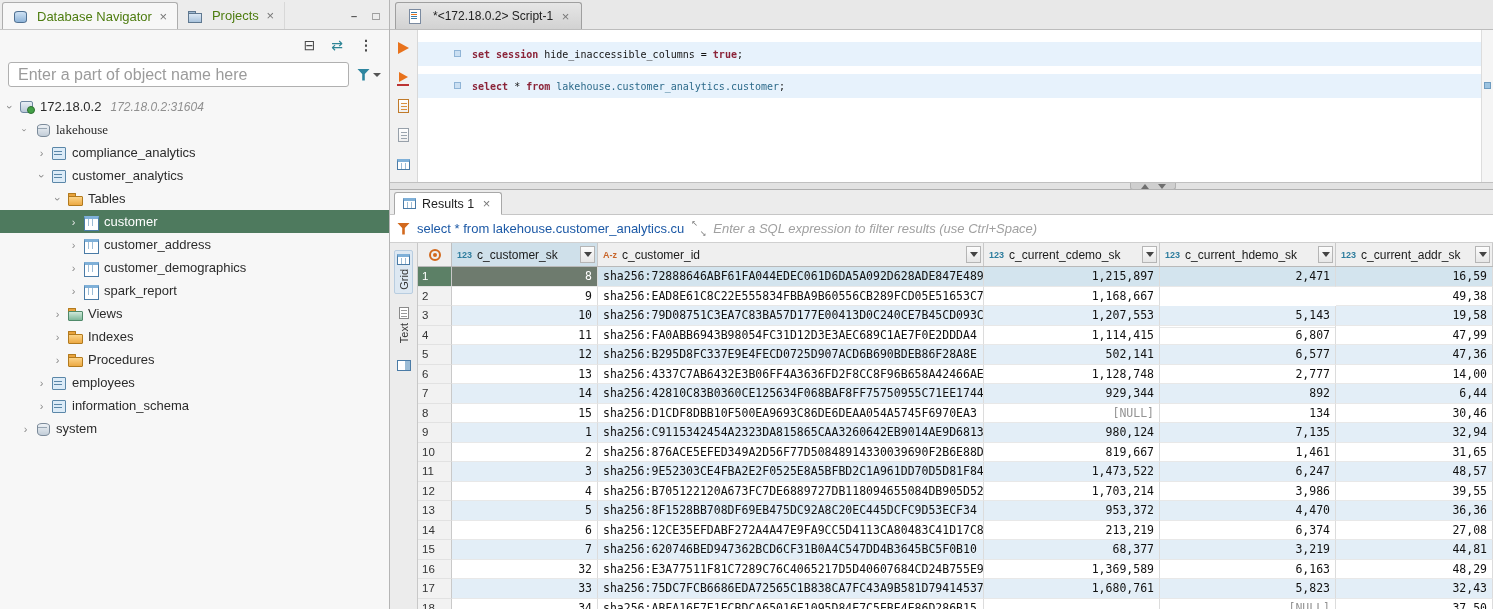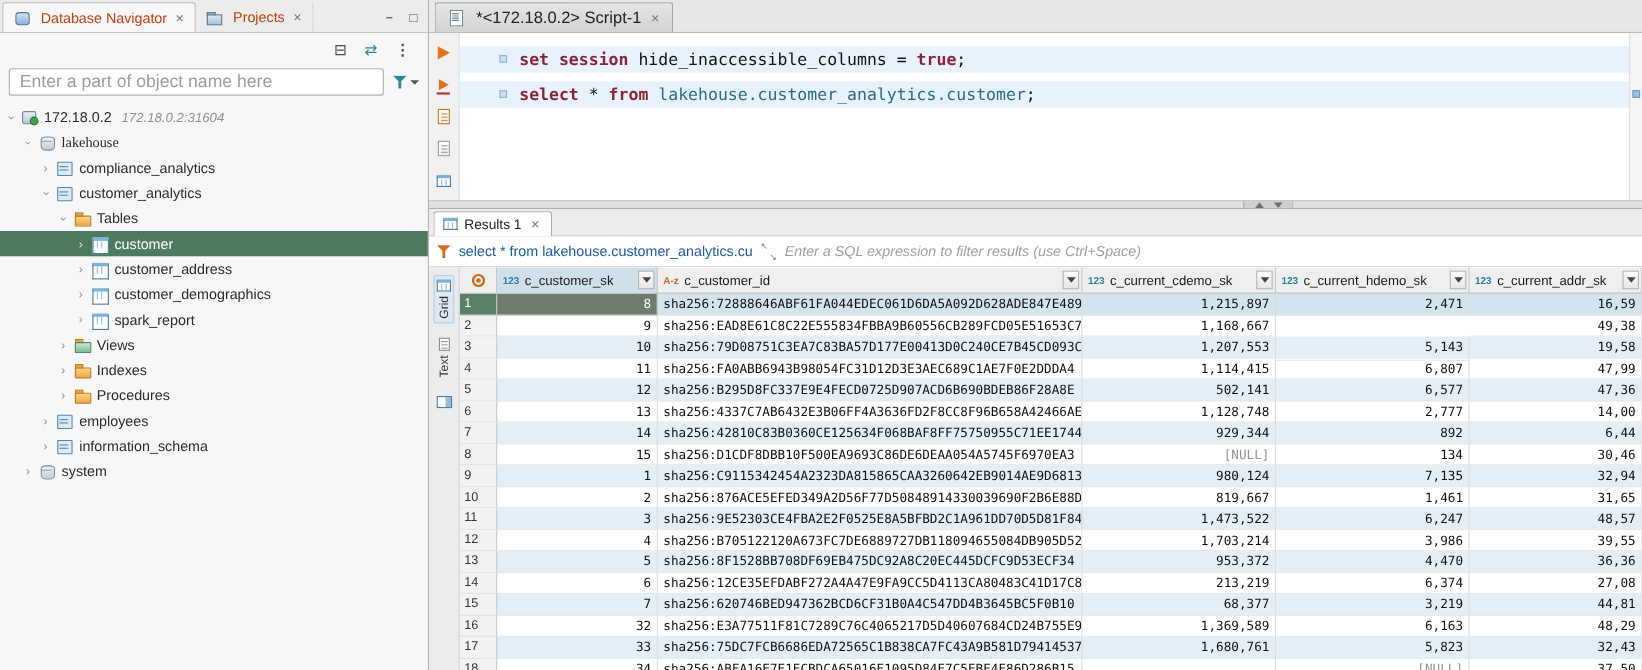--- a/index.html
+++ b/index.html
@@ -6,21 +6,21 @@
   html,body { width:1493px; height:609px; overflow:hidden;
     font-family:"Liberation Sans",sans-serif; background:#f0f0f0; }
   #app { position:relative; width:1493px; height:609px; background:#fff; }
 
   
   #left-panel { position:absolute; left:0; top:0; width:390px; height:609px;
     background:#f7f7f7; border-right:1px solid #b5b5b5; display:flex; flex-direction:column; }
   .panel-tabbar { height:30px; background:#ececec; border-bottom:1px solid #c6c6c6;
     display:flex; align-items:flex-end; padding-left:2px; flex:none; }
   .ptab { height:27px; display:flex; align-items:center; gap:5px; padding:0 7px;
-    font-size:13px; color:#c2410c; border-right:1px solid #d8d8d8; }
+    font-size:13px; color:#4d7c0f; border-right:1px solid #d8d8d8; }
   .ptab.active { background:#f7f7f7; border:1px solid #adadad; border-bottom:none;
     border-radius:3px 3px 0 0; }
   .tab-close { color:#777; font-size:13px; width:13px; text-align:center; cursor:pointer; }
   .tab-close::before { content:"×"; }
   .flex-sp { flex:1; }
   .winbtn { width:18px; height:18px; margin:0 4px 4px 0; color:#555; font-size:11px;
     display:flex; align-items:center; justify-content:center; }
   .winbtn.min::before { content:"–"; font-weight:bold; }
   .winbtn.max::before { content:"□"; font-size:12px; }
 
@@ -89,39 +89,39 @@
     background:#fff; border:1px solid #7a8aa0; }
   .ti.script::after { content:""; position:absolute; left:4px; top:3px; width:6px; height:1px;
     background:#3a7ca8; box-shadow:0 2px 0 #e8731a, 0 4px 0 #3a7ca8, 0 6px 0 #3a7ca8; }
 
   
   #editor-panel { position:absolute; left:390px; top:0; width:1103px; height:182px; background:#fff; }
   .editor-tabbar { height:30px; background:#e8e8e8; border-bottom:1px solid #bcbcbc;
     display:flex; align-items:flex-end; padding-left:5px; }
   .etab { height:27px; display:flex; align-items:center; gap:6px;
     background:linear-gradient(#e6e6e6,#d2d2d2); border:1px solid #9f9f9f; border-bottom:none;
-    border-radius:3px 3px 0 0; padding:0 9px; font-size:15px; color:#222; }
+    border-radius:3px 3px 0 0; padding:0 9px; font-size:12px; color:#222; }
   .editor-body { position:absolute; top:30px; left:0; right:0; bottom:0; display:flex; }
   .editor-toolbar { width:28px; background:#f1f1f1; border-right:1px solid #d8d8d8;
     display:flex; flex-direction:column; align-items:center; padding-top:9px; gap:11px; flex:none; }
   .tb { width:20px; height:18px; display:flex; align-items:center; justify-content:center; position:relative; }
   .play { width:0; height:0; border-left:11px solid #e8721c; border-top:6px solid transparent;
     border-bottom:6px solid transparent; }
   .play.sm { border-left-width:9px; border-top-width:5px; border-bottom-width:5px; }
   .tb .underbar { position:absolute; left:3px; bottom:0; width:12px; height:2px; background:#b33; }
   .docic { width:11px; height:14px; background:linear-gradient(#fff,#efefef); border:1px solid #97a0aa; position:relative; }
   .docic::after { content:""; position:absolute; left:2px; top:3px; width:6px; height:1px;
     background:#9aa4ae; box-shadow:0 3px 0 #9aa4ae, 0 6px 0 #9aa4ae; }
   .docic.orange { border-color:#c07a2a; }
   .docic.orange::after { background:#d89040; box-shadow:0 3px 0 #d89040, 0 6px 0 #d89040; }
   .gridic { width:13px; height:11px; background:#fff; border:1px solid #4a7ba6; border-top:3px solid #7fb0d8; position:relative; }
   .gridic::after { content:""; position:absolute; left:3px; top:1px; width:1px; height:6px;
     background:#9cbcd6; box-shadow:4px 0 0 #9cbcd6; }
   .editor-code { flex:1; position:relative; background:#fff;
-    font-family:"DejaVu Sans Mono","Liberation Mono",monospace; font-size:15px; overflow:hidden; }
+    font-family:"DejaVu Sans Mono","Liberation Mono",monospace; font-size:10px; overflow:hidden; }
   .stmt { position:absolute; left:0; right:0; height:24px; display:flex; align-items:center;
     padding-left:54px; background:#e7f2fc; white-space:pre; }
   .stmt-marker { position:absolute; left:36px; top:8px; width:7px; height:7px;
     background:#cadff2; border:1px solid #8fb4d6; }
   .tok-kw { color:#8b2439; font-weight:bold; }
   .tok-ident { color:#2c6a8a; }
   .tok-plain { color:#141414; }
   .overview-ruler { width:12px; background:#f5f5f5; border-left:1px solid #ddd; position:relative; flex:none; }
   .ruler-mark { position:absolute; left:2px; top:52px; width:7px; height:7px; background:#9cc3e0; border:1px solid #6f9cc0; }
 

